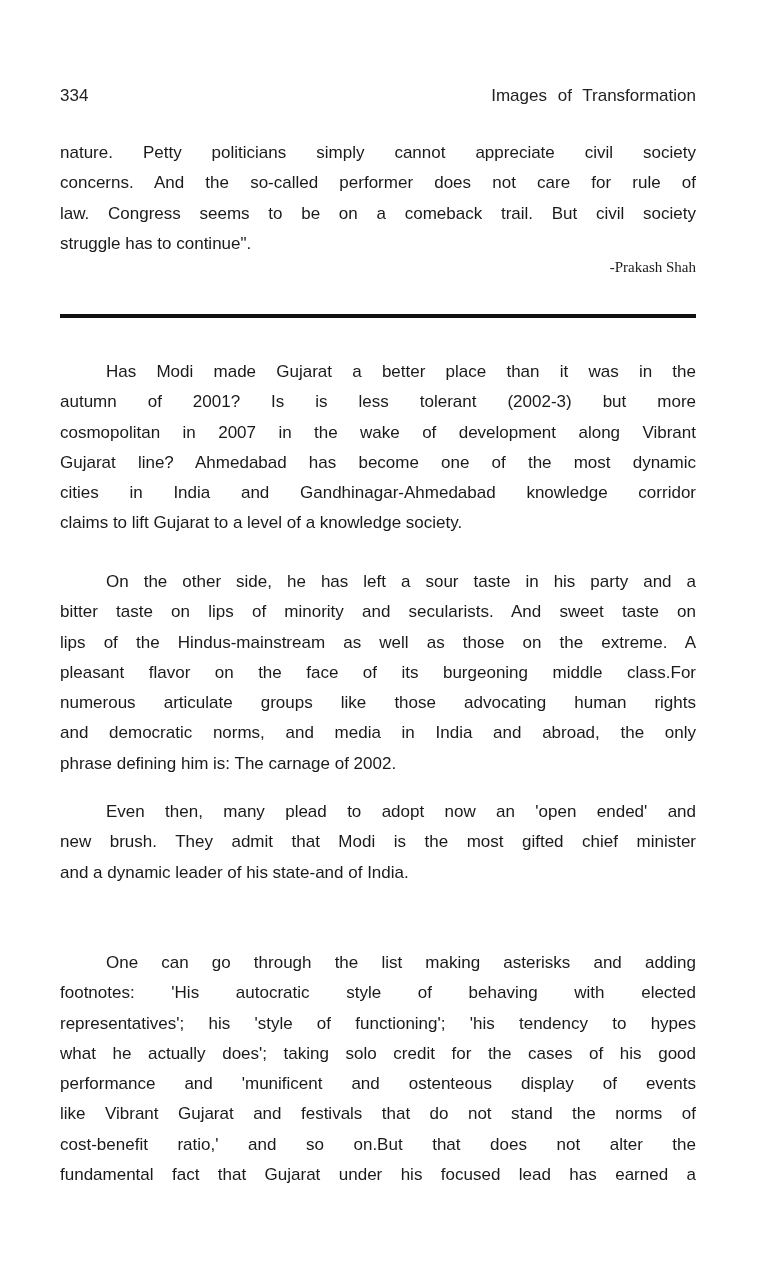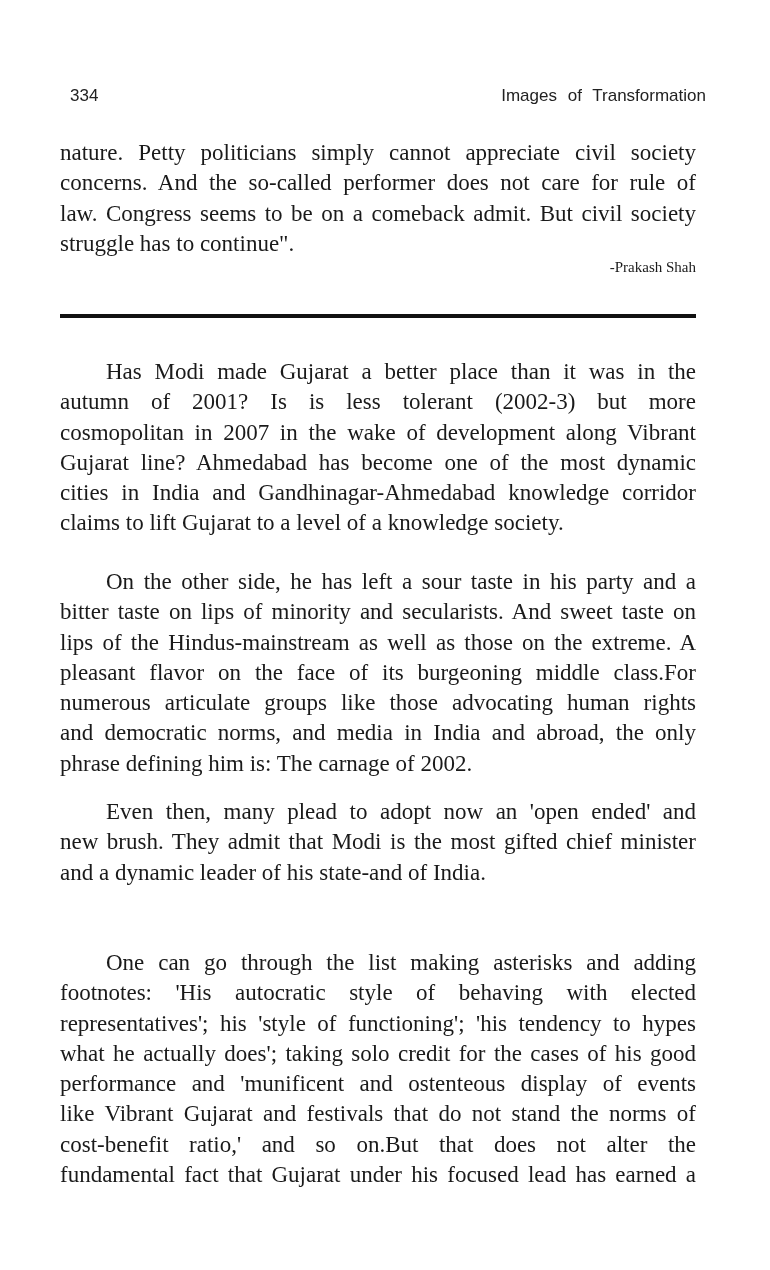--- a/index.html
+++ b/index.html
@@ -1,21 +1,21 @@
 <!DOCTYPE html>
 <html><head>
   <meta charset="utf-8">
   <style>
     html, body { margin:0; padding:0; background:#ffffff; }
     body { width:770px; height:1270px; position:relative; overflow:hidden; color:#1a1a1a; }
-    .header { position:absolute; top:86px; left:70px; width:636px; height:24px;
+    .header { position:absolute; top:86px; left:60px; width:636px; height:24px;
       font-family:"Liberation Sans", sans-serif; font-size:17px; color:#222; }
     .header .pnum { position:absolute; left:0; top:0; }
     .header .rtitle { position:absolute; right:0; top:0; word-spacing:6px; }
-    .body-text { font-family:Liberation Serif, serif; font-size:23px; line-height:30.3px; }
+    .body-text { font-family:Liberation Sans, sans-serif; font-size:17px; line-height:30.3px; }
     .block { position:absolute; left:60px; width:636px; }
     .line { display:block; white-space:nowrap; text-align:justify; text-align-last:justify; height:30.3px; }
     .line.last { text-align-last:left; }
     .line.indent { padding-left:46px; }
     .quote { top:138px; }
     .attrib { position:absolute; top:259px; right:74px; font-family:"Liberation Serif", serif; font-size:15px; }
     .rule { position:absolute; top:314px; left:60px; width:636px; height:4px; background:#111; }
     .p1 { top:357px; }
     .p2 { top:567px; }
     .p3 { top:797px; }
@@ -25,21 +25,21 @@
 <body>
 
 <div class="header">
   <span class="pnum">334</span>
   <span class="rtitle">Images of Transformation</span>
 </div>
 
 <div class="block body-text quote">
   <span class="line">nature. Petty politicians simply cannot appreciate civil society</span>
   <span class="line">concerns. And the so-called performer does not care for rule of</span>
-  <span class="line">law. Congress seems to be on a comeback  admit. But civil society</span>
+  <span class="line">law. Congress seems to be on a comeback  trail. But civil society</span>
   <span class="line last">struggle has to continue".</span>
 </div>
 
 <div class="attrib">-Prakash Shah</div>
 
 <div class="rule"></div>
 
 <div class="block body-text p1">
   <span class="line indent">Has Modi made Gujarat a better place than it was in the</span>
   <span class="line">autumn of 2001? Is is less tolerant (2002-3)  but more</span>

